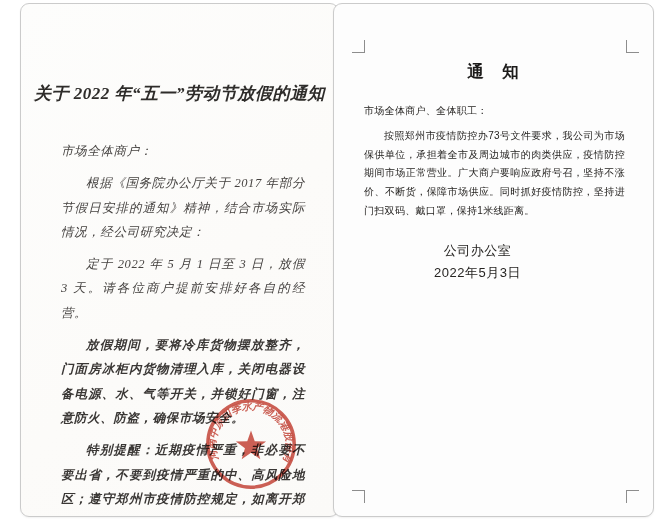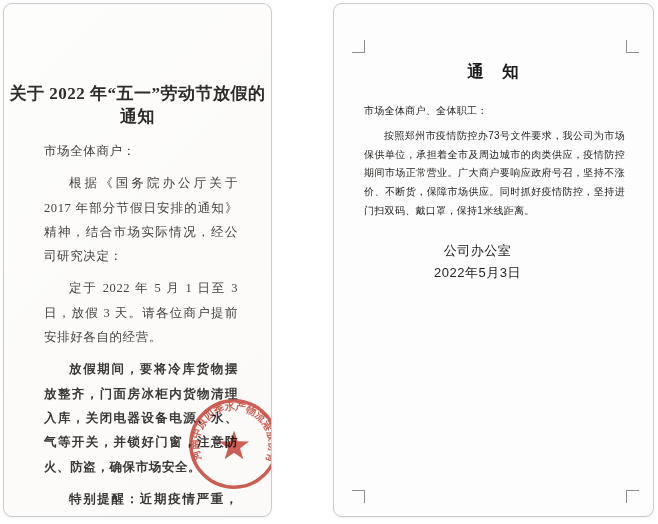--- a/index.html
+++ b/index.html
@@ -11,22 +11,22 @@
   .page {
     position: absolute;
     top: 3px;
     height: 514px;
     background: #fdfdfd;
     border: 1px solid #cbcbcb;
     border-radius: 9px;
     box-shadow: 0 1px 2px rgba(0,0,0,0.06);
     overflow: hidden;
   }
-  .page-left  { left: 3px;   width: 269px;
-    background: linear-gradient(135deg, #fdfdfc 0%, #fcfbf9 55%, #fbfaf8 100%); }
+  .page-left  { left: 20px;   width: 319px;
+    background: linear-gradient(135deg, #fdfdfc 0%, #fcfbf9 55%, #fbfaf8 100%); font-style: italic; }
   .page-right { left: 333px; width: 321px; padding-left: 18px; }
 
   
   .lp-title {
     position: absolute; left: 0; right: 0; top: 78px;
     text-align: center;
     font-family: "Liberation Serif", "DejaVu Serif", serif;
     font-size: 17px; font-weight: bold; color: #2e2c2a;
     letter-spacing: 0.5px;
   }

